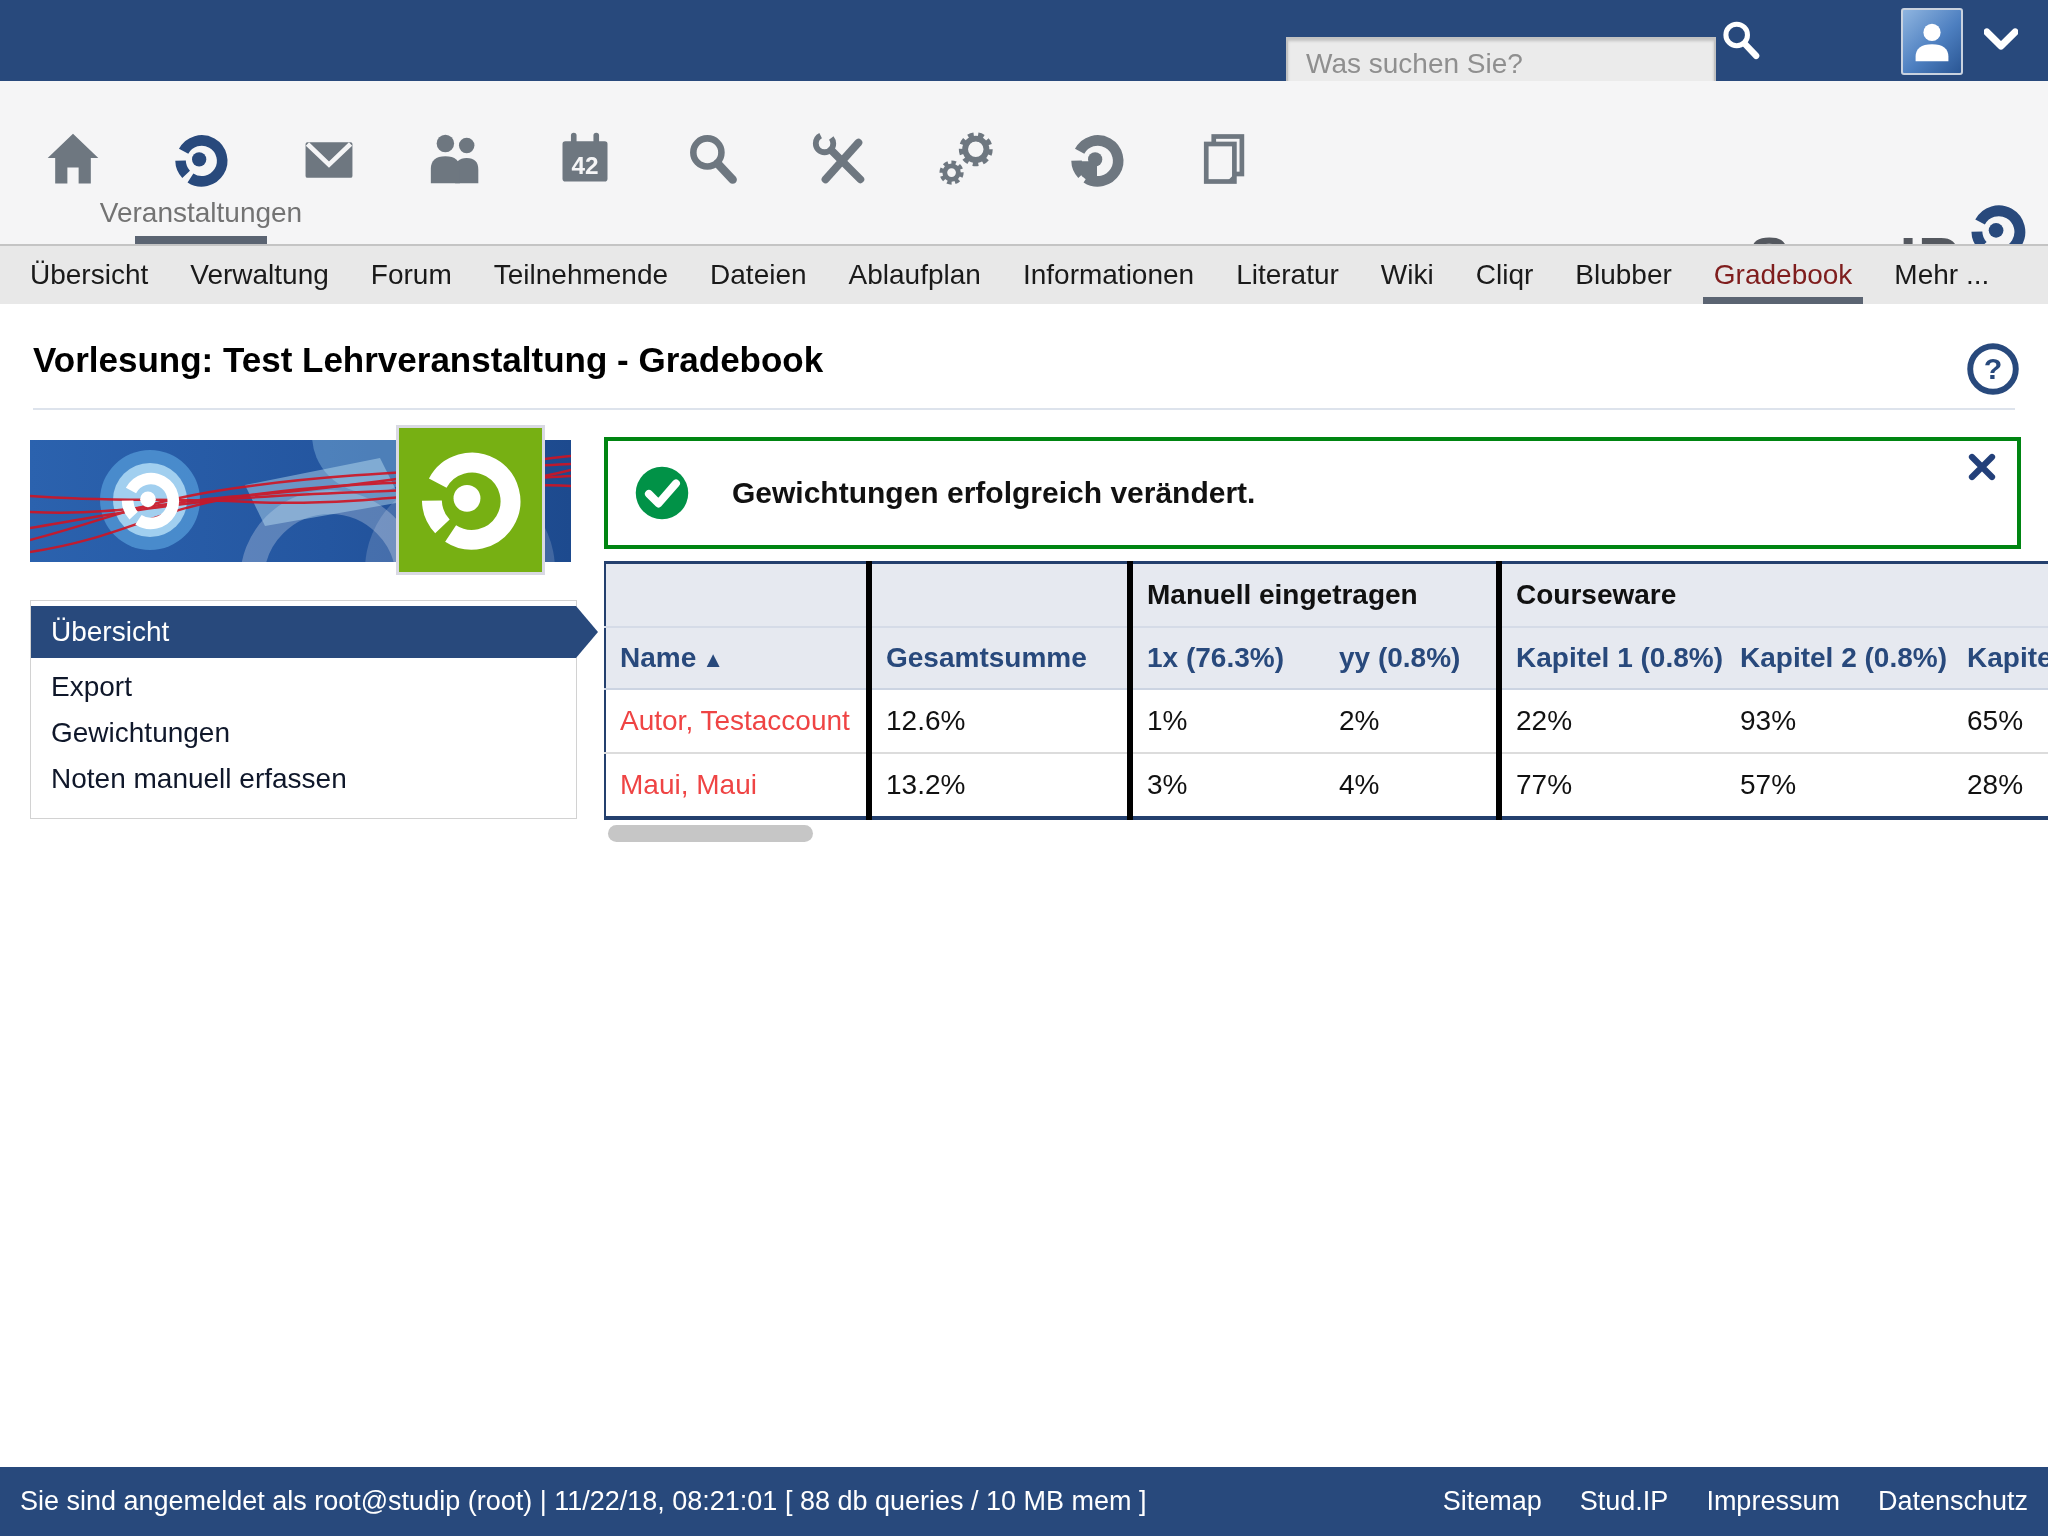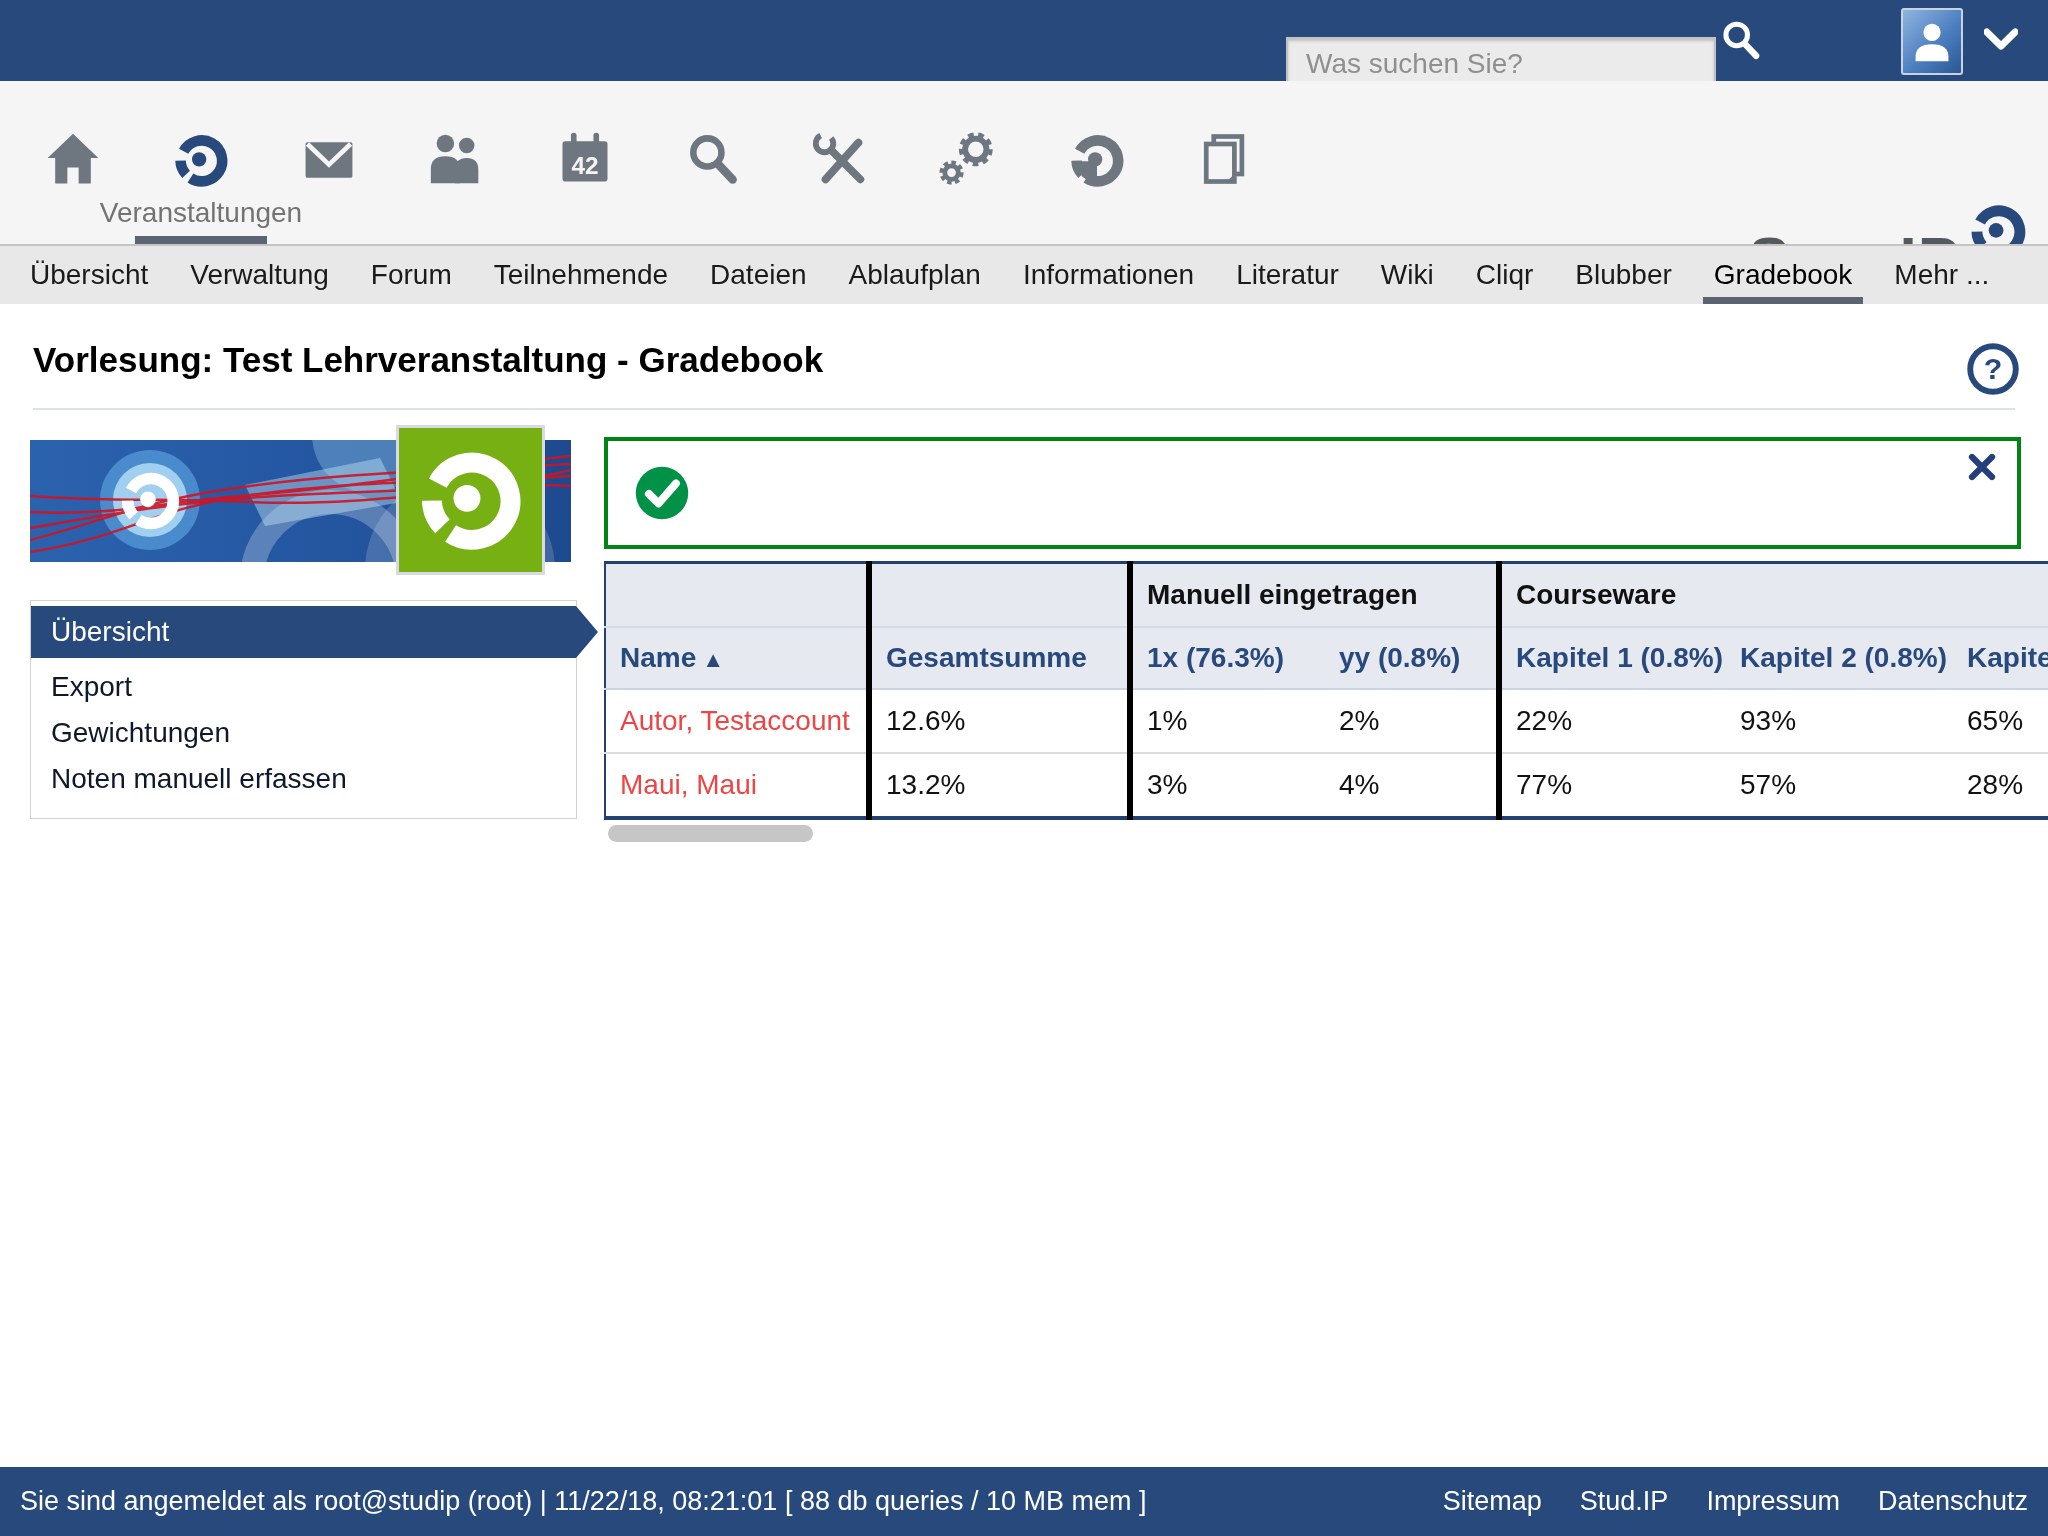--- a/index.html
+++ b/index.html
@@ -41,21 +41,21 @@
   .logo .lg-dot{font-size:62px;color:#aa1e23;}
   .logo .lg-b{font-size:62px;letter-spacing:1px;}
   .logo-swirl{position:absolute;right:18px;top:118px;color:#28497c;}
   
   .tabbar{
     position:absolute;top:244px;left:0;right:0;height:60px;background:#e8e8e8;
     border-top:2px solid #c4c4c4;box-sizing:border-box;
     display:flex;align-items:stretch;padding-left:9px;
   }
   .tab{display:flex;align-items:center;padding:0 21px;font-size:28px;color:#1a1a1a;position:relative;cursor:pointer;white-space:nowrap;}
-  .tab.active{color:#000000;}
+  .tab.active{color:#7f1d1d;}
   .tab.active::after{content:"";position:absolute;left:10px;right:10px;bottom:0;height:7px;background:#5b6472;}
   
   .content{position:absolute;top:304px;left:0;right:0;bottom:69px;background:#fff;overflow:hidden;}
   .page-title{position:absolute;left:33px;top:36px;font-size:35px;font-weight:bold;color:#000;}
   .help-btn{position:absolute;right:28px;top:38px;width:54px;height:54px;color:#28497c;cursor:pointer;background:none;border:none;padding:0;}
   .title-divider{position:absolute;left:33px;right:33px;top:104px;border-top:2px solid #dde3ec;}
   
   .banner{position:absolute;left:30px;top:136px;width:541px;height:122px;overflow:hidden;}
   .course-avatar{
     position:absolute;left:396px;top:121px;width:143px;height:144px;
@@ -329,20 +329,21 @@
     <div class="sb-item active">Übersicht</div>
     <div class="sb-item">Export</div>
     <div class="sb-item">Gewichtungen</div>
     <div class="sb-item">Noten manuell erfassen</div>
   </div>
 
   <div class="msgbox">
     <svg class="check" width="56" height="56">
         <use href="#sym-check"></use>
       </svg>
+    <span class="msg-text">Gewichtungen erfolgreich verändert.</span>
     <button class="msg-close">
       <svg width="30" height="30">
           <use href="#sym-close"></use>
         </svg>
     </button>
   </div>
 
   <div class="table-wrap">
     <table class="gradebook">
       <colgroup>

